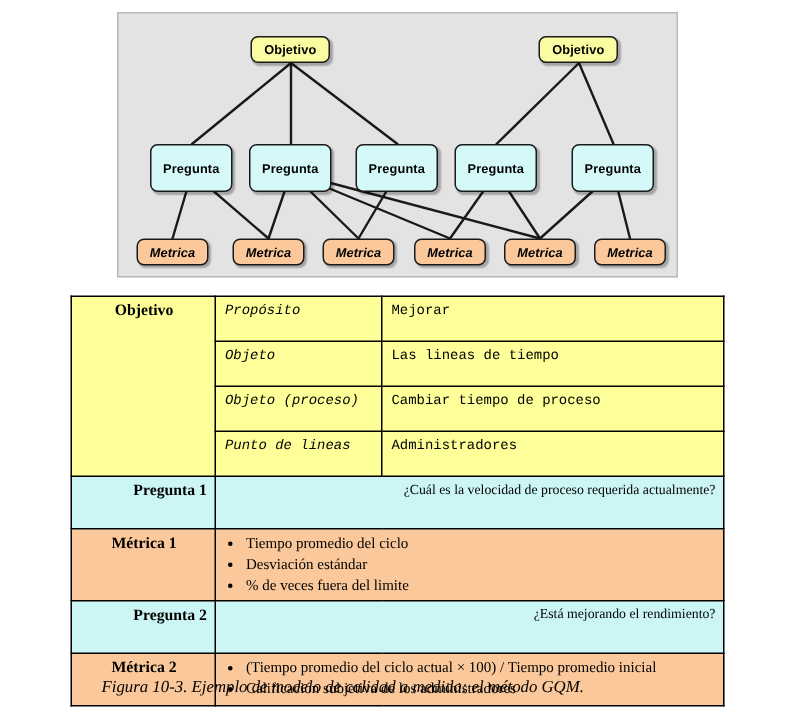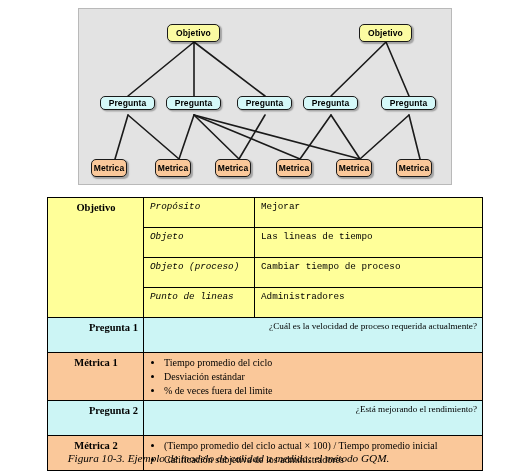--- a/index.html
+++ b/index.html
@@ -42,22 +42,22 @@
     font-weight: bold;
     font-size: 8.5px;
     color: #000;
     display: flex;
     align-items: center;
     justify-content: center;
     letter-spacing: .1px;
     box-shadow: 1.5px 1.5px 1.2px rgba(0,0,0,0.28);
   }
   .node-objetivo { background: #fbfba2; height: 18px; width: 53px; }
-  .node-pregunta { background: #d5f8f8; height: 14px; width: 55px; }
-  .node-metrica  { background: #fac89a; height: 18px; width: 36px; }
+  .node-pregunta { background: #d5f8f8; height: 32px; width: 55px; }
+  .node-metrica  { background: #fac89a; height: 18px; width: 48px; font-style: italic; }
 
   
   #gqm-table {
     position: absolute;
     left: 47px;
     top: 197px;
     width: 436px;
     border-collapse: collapse;
     table-layout: fixed;
     font-family: "Liberation Serif", serif;

